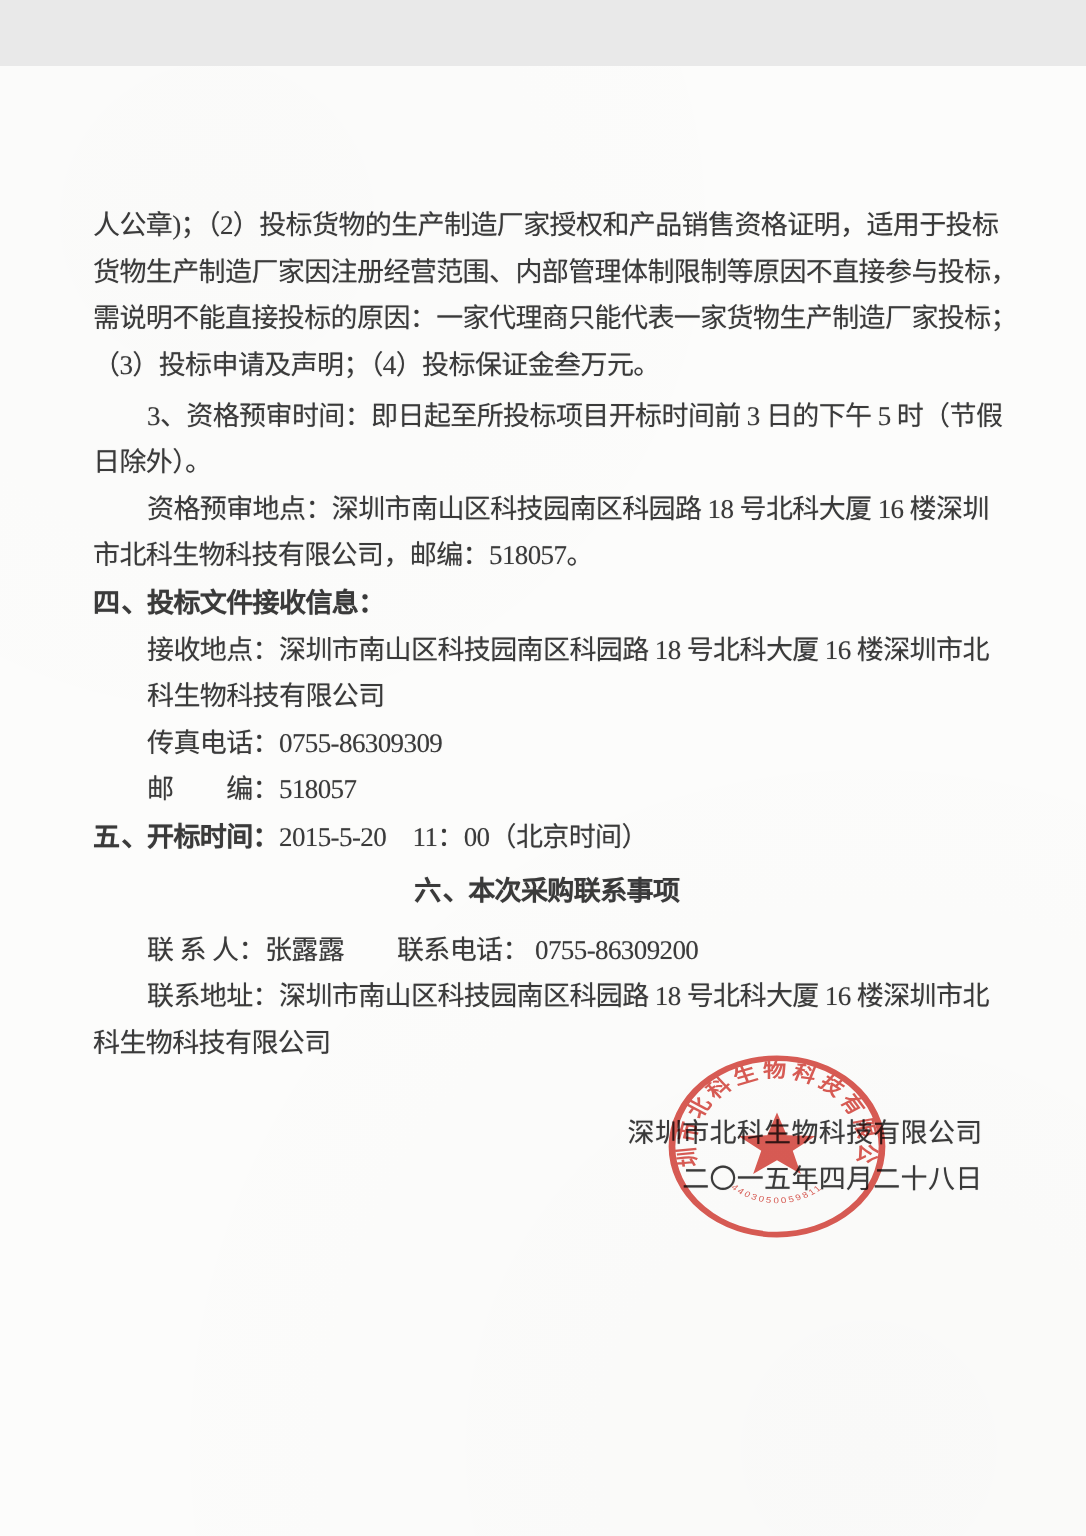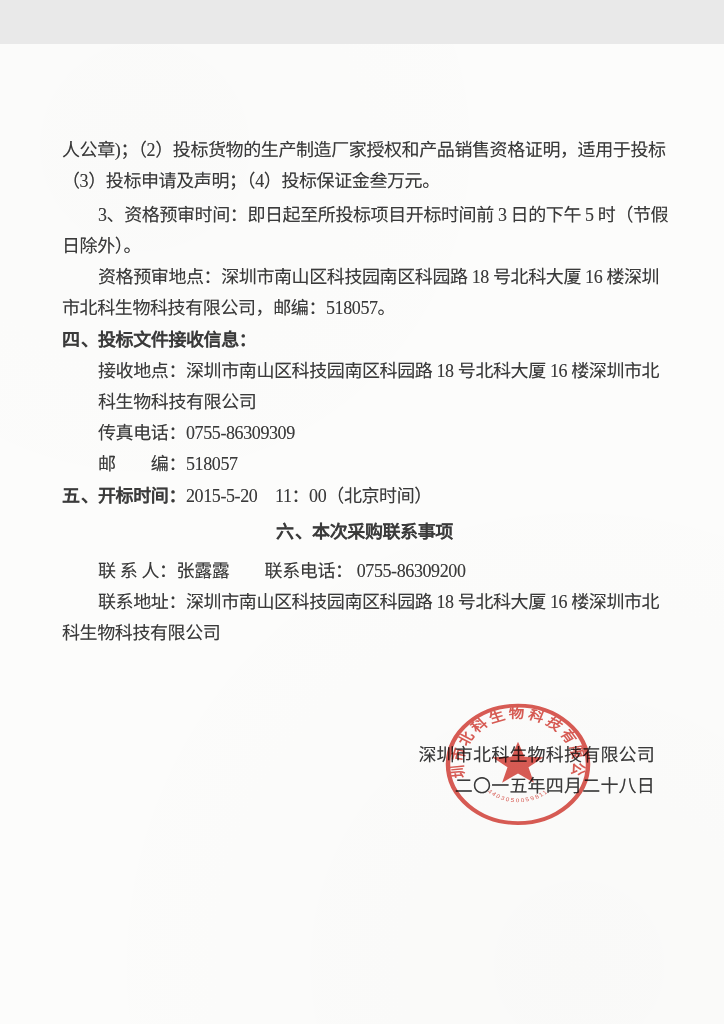--- a/index.html
+++ b/index.html
@@ -65,20 +65,22 @@
     pointer-events:none;
   }
 </style>
 </head>
 <body>
 
 <div class="page">
 
   <div class="content" id="body-lines">
       <div class="line"><span>人公章)；（2）投标货物的生产制造厂家授权和产品销售资格证明，适用于投标</span></div>
+      <div class="line"><span>货物生产制造厂家因注册经营范围、内部管理体制限制等原因不直接参与投标，</span></div>
+      <div class="line"><span>需说明不能直接投标的原因：一家代理商只能代表一家货物生产制造厂家投标；</span></div>
       <div class="line"><span>（3）投标申请及声明；（4）投标保证金叁万元。</span></div>
       <div class="line indent2" style="margin-top: 3px;"><span>3、资格预审时间：即日起至所投标项目开标时间前 3 日的下午 5 时（节假</span></div>
       <div class="line"><span>日除外）。</span></div>
       <div class="line indent2"><span>资格预审地点：深圳市南山区科技园南区科园路 18 号北科大厦 16 楼深圳</span></div>
       <div class="line"><span>市北科生物科技有限公司，邮编：518057。</span></div>
       <div class="line" style="margin-top: 1px;"><span class="num">四、</span><span class="strong">投标文件接收信息：</span></div>
       <div class="line indent2"><span>接收地点：深圳市南山区科技园南区科园路 18 号北科大厦 16 楼深圳市北</span></div>
       <div class="line indent2"><span>科生物科技有限公司</span></div>
       <div class="line indent2"><span>传真电话：0755-86309309</span></div>
       <div class="line indent2"><span>邮　　编：518057</span></div>

